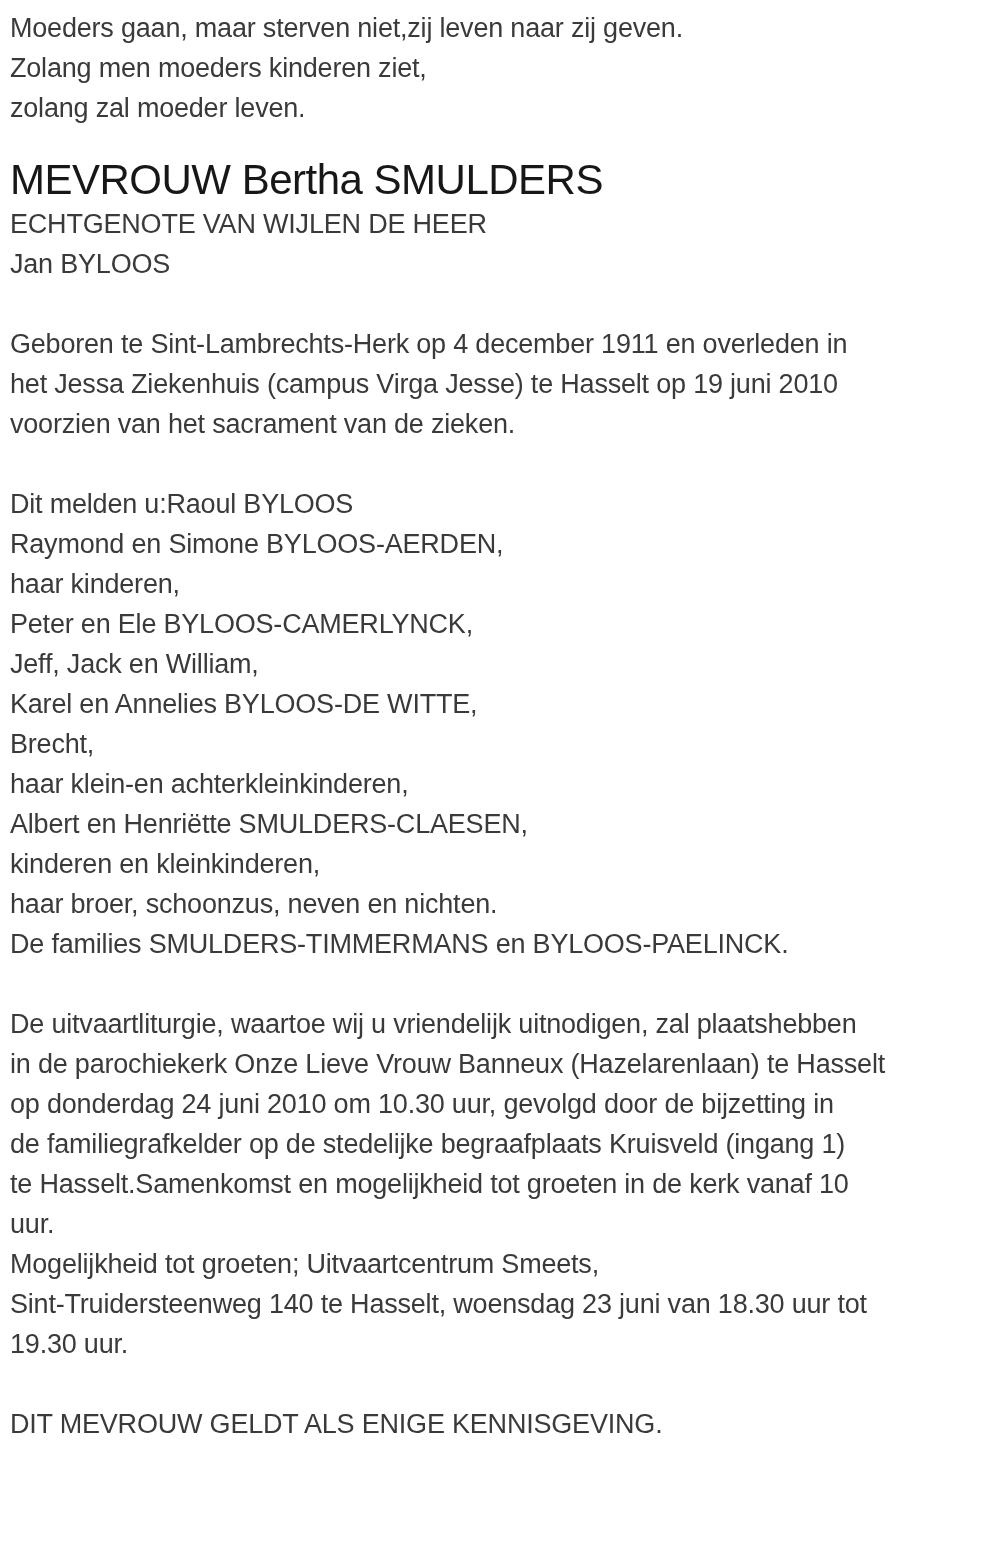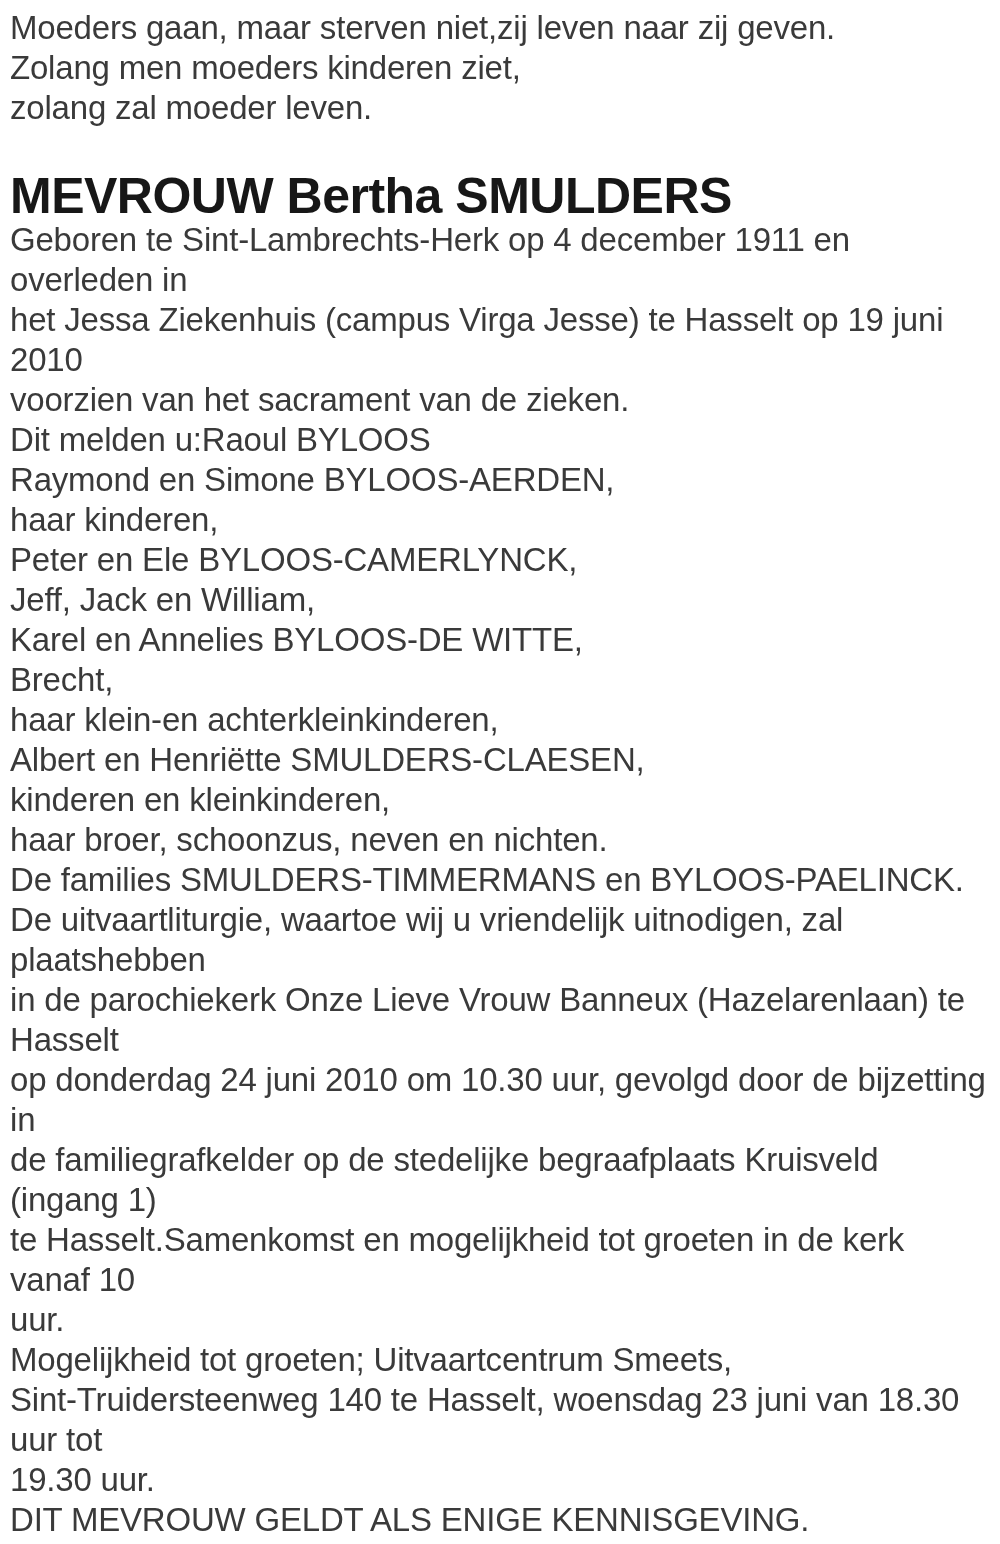--- a/index.html
+++ b/index.html
@@ -14,47 +14,49 @@
     font-family: "Liberation Sans", "DejaVu Sans", sans-serif;
   }
   .document {
     width: 1000px;
     min-height: 1544px;
     padding: 8px 10px 16px 10px;
     background: var(--bg);
     color: var(--body-color);
   }
   .body-text {
-    font-size: 33px;
+    font-size: 27px;
     line-height: 40px;
     letter-spacing: -0.2px;
     color: var(--body-color);
   }
   .lines { white-space: pre-line; }
-  .spaced { }
+  .spaced { margin-top: 40px; }
   .deceased-name {
-    font-size: 50px;
+    font-size: 42px;
     line-height: 48px;
-    font-weight: 700;
+    font-weight: 400;
     letter-spacing: -0.5px;
     color: var(--heading-color);
-    margin-top: 44px;
+    margin-top: 28px;
   }
 </style>
 </head>
 <body>
 
 <div class="document">
 
   <p class="body-text lines">Moeders gaan, maar sterven niet,zij leven naar zij geven.
 Zolang men moeders kinderen ziet,
 zolang zal moeder leven.</p>
 
   <h1 class="deceased-name">MEVROUW Bertha SMULDERS</h1>
 
+  <p class="body-text lines">ECHTGENOTE VAN WIJLEN DE HEER
+Jan BYLOOS</p>
 
   <p class="body-text lines spaced">Geboren te Sint-Lambrechts-Herk op 4 december 1911 en overleden in
 het Jessa Ziekenhuis (campus Virga Jesse) te Hasselt op 19 juni 2010
 voorzien van het sacrament van de zieken.</p>
 
   <p class="body-text lines spaced">Dit melden u:Raoul BYLOOS
 Raymond en Simone BYLOOS-AERDEN,
 haar kinderen,
 Peter en Ele BYLOOS-CAMERLYNCK,
 Jeff, Jack en William,

